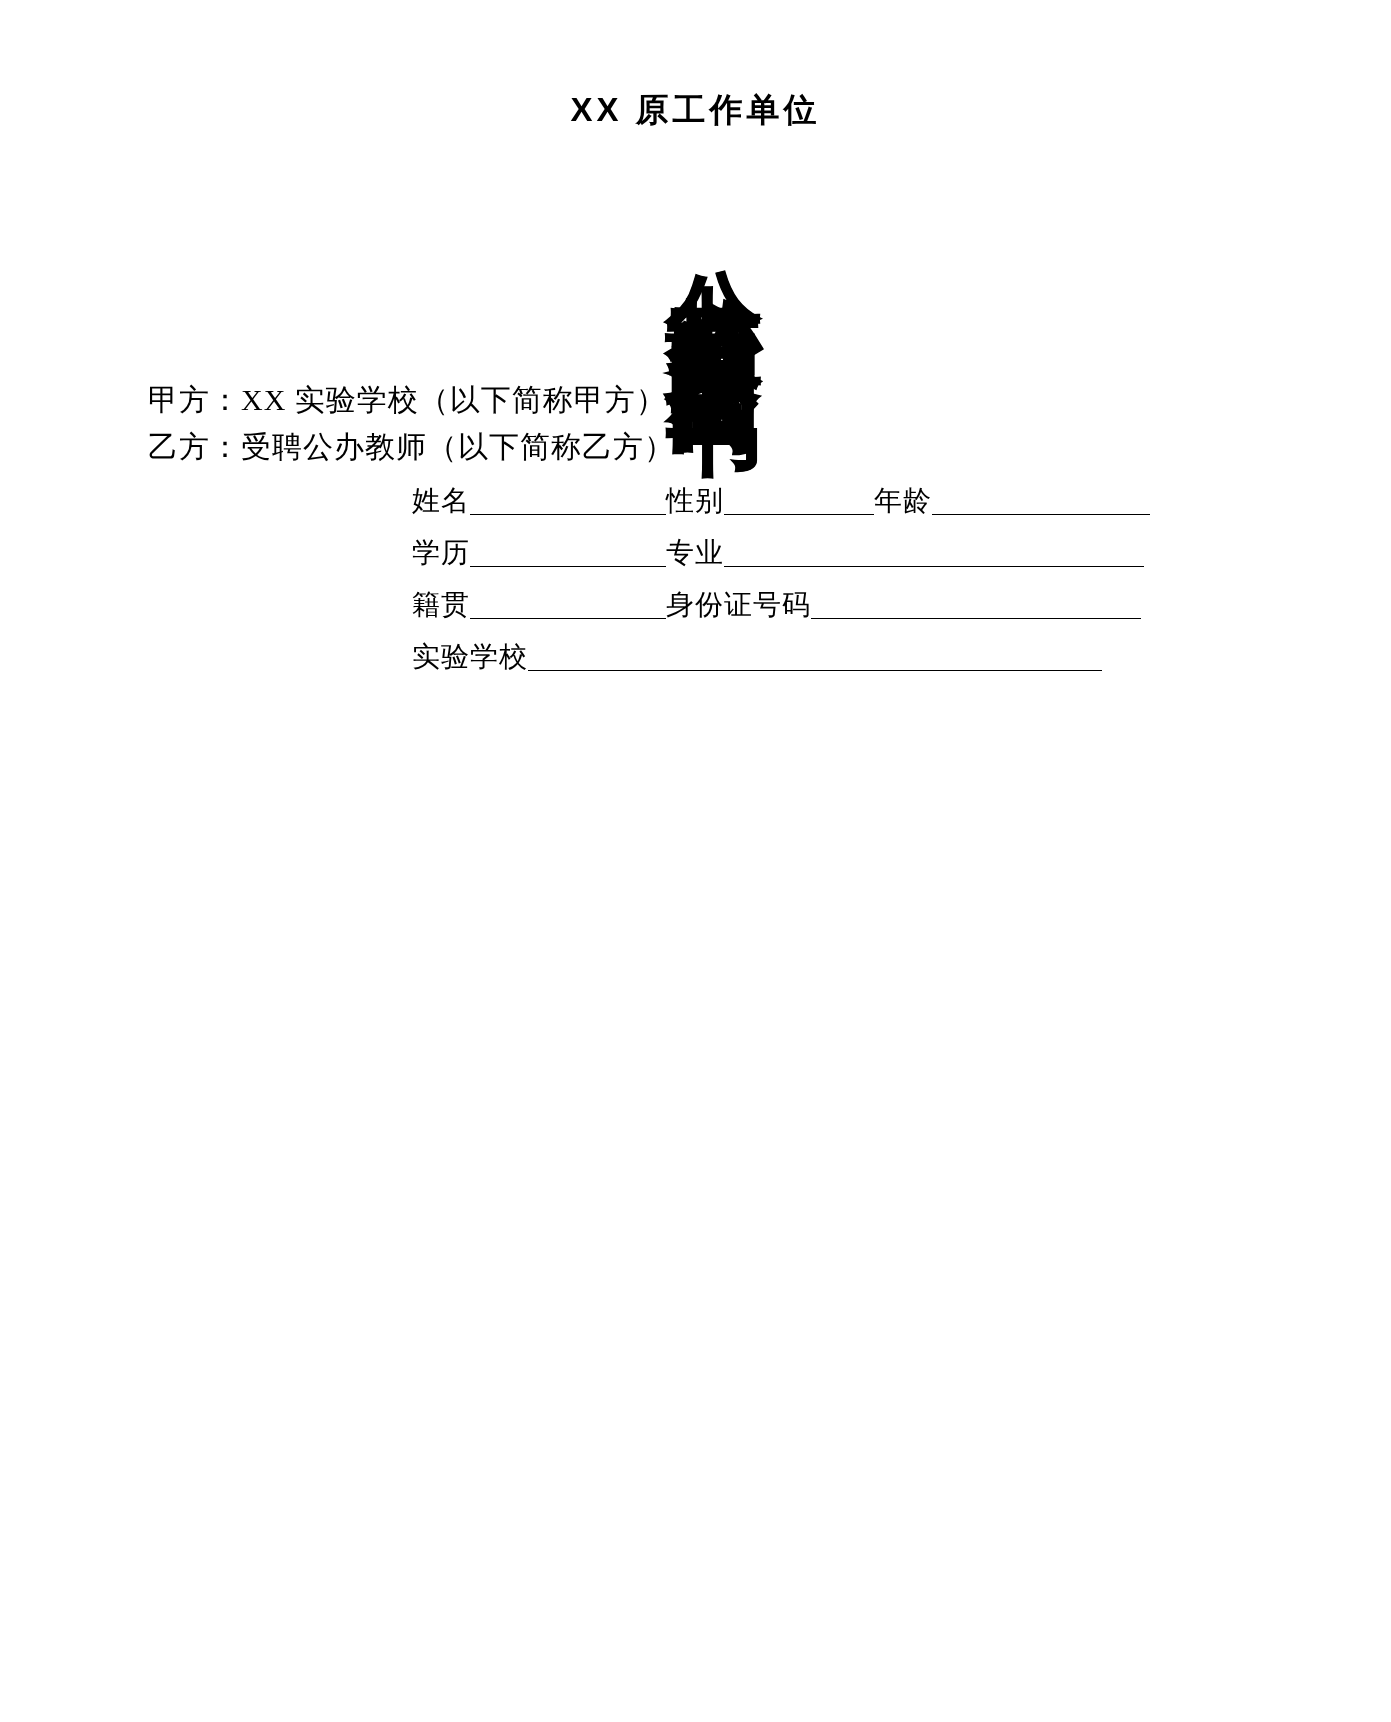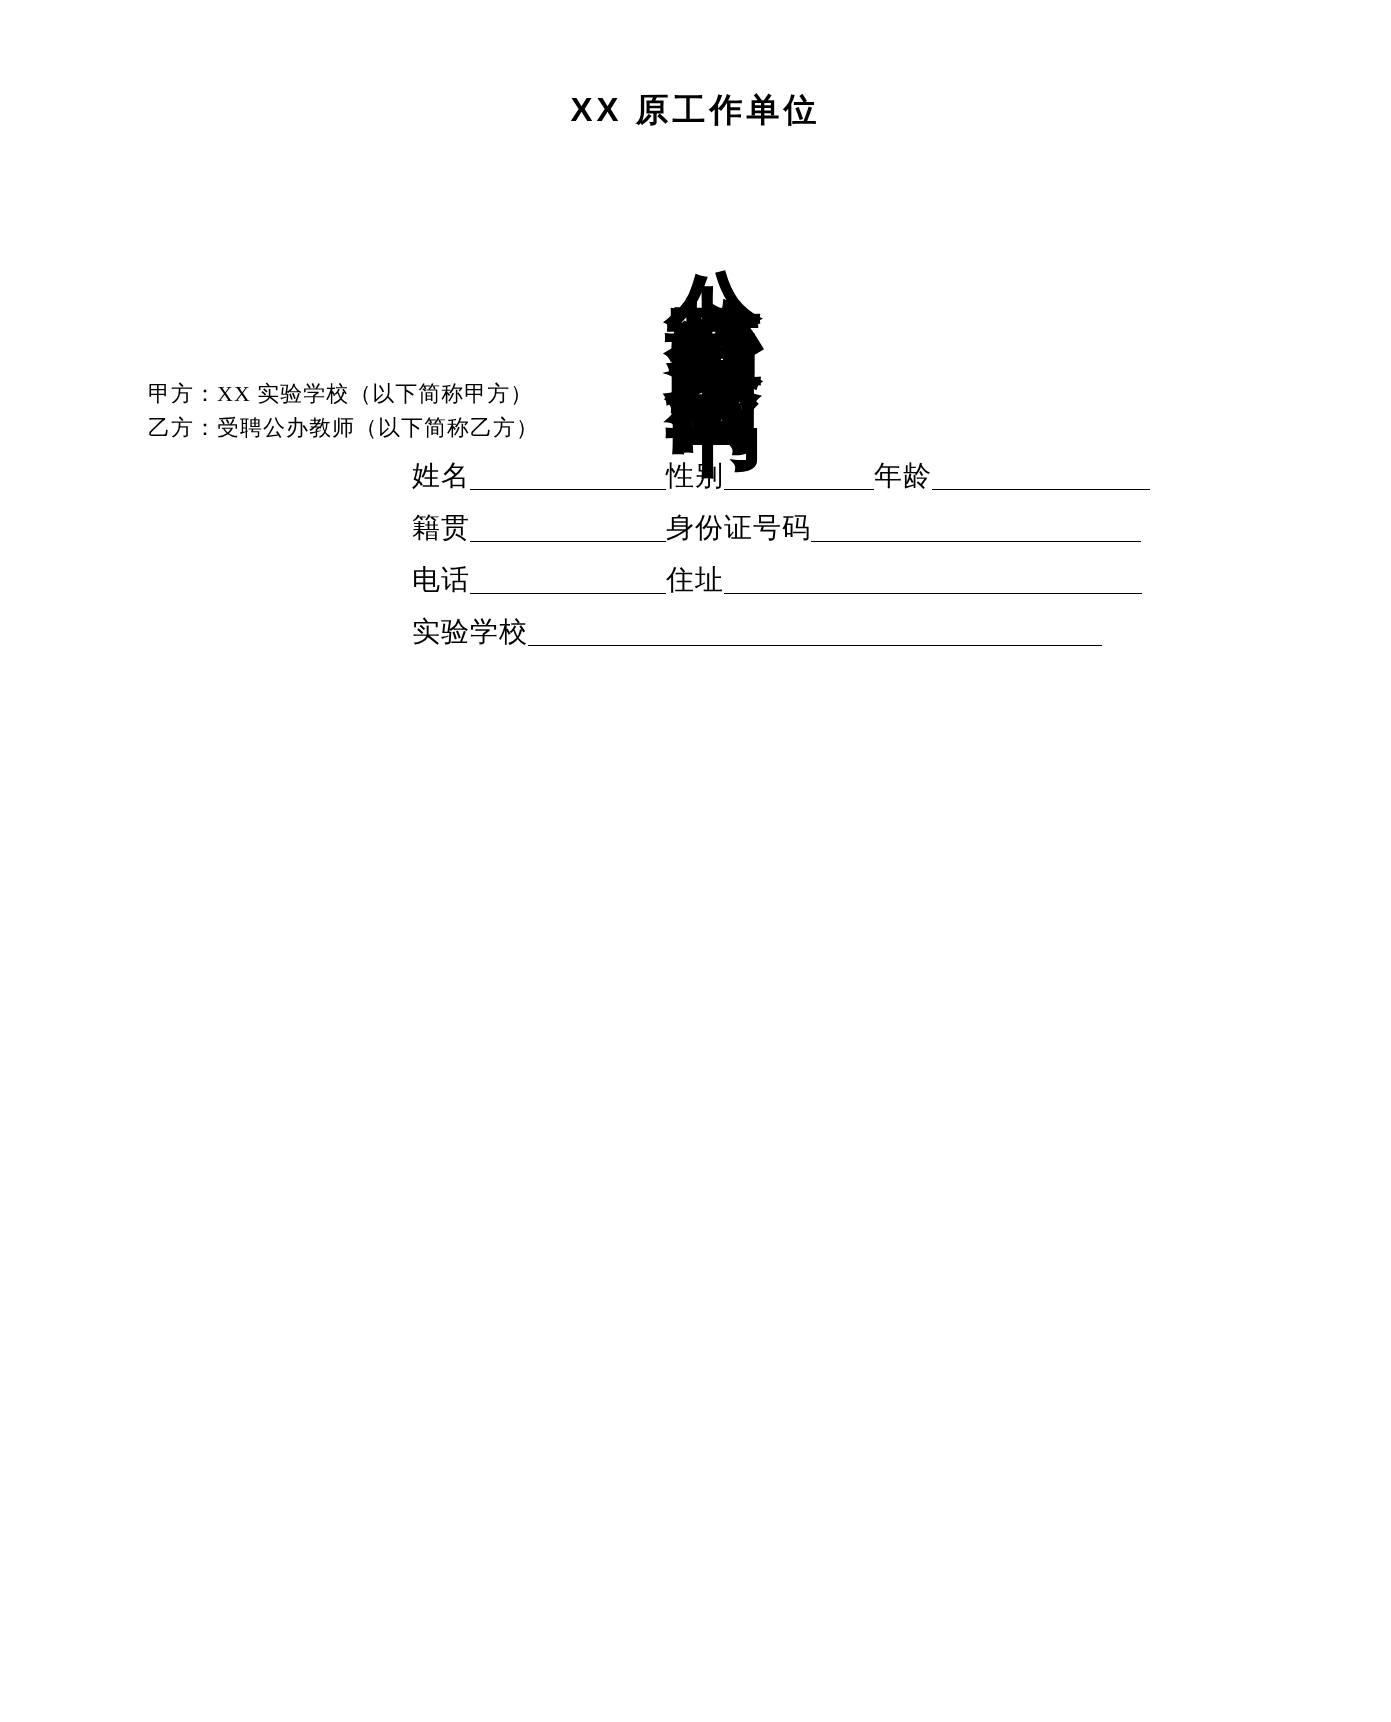--- a/index.html
+++ b/index.html
@@ -50,21 +50,21 @@
     letter-spacing: 14px;
     margin-left: 40px;
     -webkit-text-stroke: 1px #000;
   }
 
   
   .party-block {
     margin-top: 58px;
   }
   .party-line {
-    font-size: 22px;
+    font-size: 30px;
     line-height: 1.55;
     margin-left: 8px;
     letter-spacing: 1px;
   }
 
   
   .fields {
     margin-top: 14px;
     margin-left: 272px;
   }
@@ -116,34 +116,34 @@
 
     <div class="field-row">
       <span class="field-label">姓名</span>
       <span class="blank b-name"></span>
       <span class="field-label">性别</span>
       <span class="blank b-sex"></span>
       <span class="field-label">年龄</span>
       <span class="blank b-age"></span>
     </div>
 
+    <div class="field-row">
+      <span class="field-label">学历</span>
+      <span class="blank b-edu"></span>
+      <span class="field-label">专业</span>
+      <span class="blank b-major"></span>
+    </div>
 
     <div class="field-row">
       <span class="field-label">籍贯</span>
       <span class="blank b-origin"></span>
       <span class="field-label">身份证号码</span>
       <span class="blank b-id"></span>
     </div>
 
-    <div class="field-row">
-      <span class="field-label">电话</span>
-      <span class="blank b-phone"></span>
-      <span class="field-label">住址</span>
-      <span class="blank b-addr"></span>
-    </div>
 
     <div class="field-row">
       <span class="field-label">实验学校</span>
       <span class="blank b-work"></span>
     </div>
 
   </div>
 
 </div>
 

